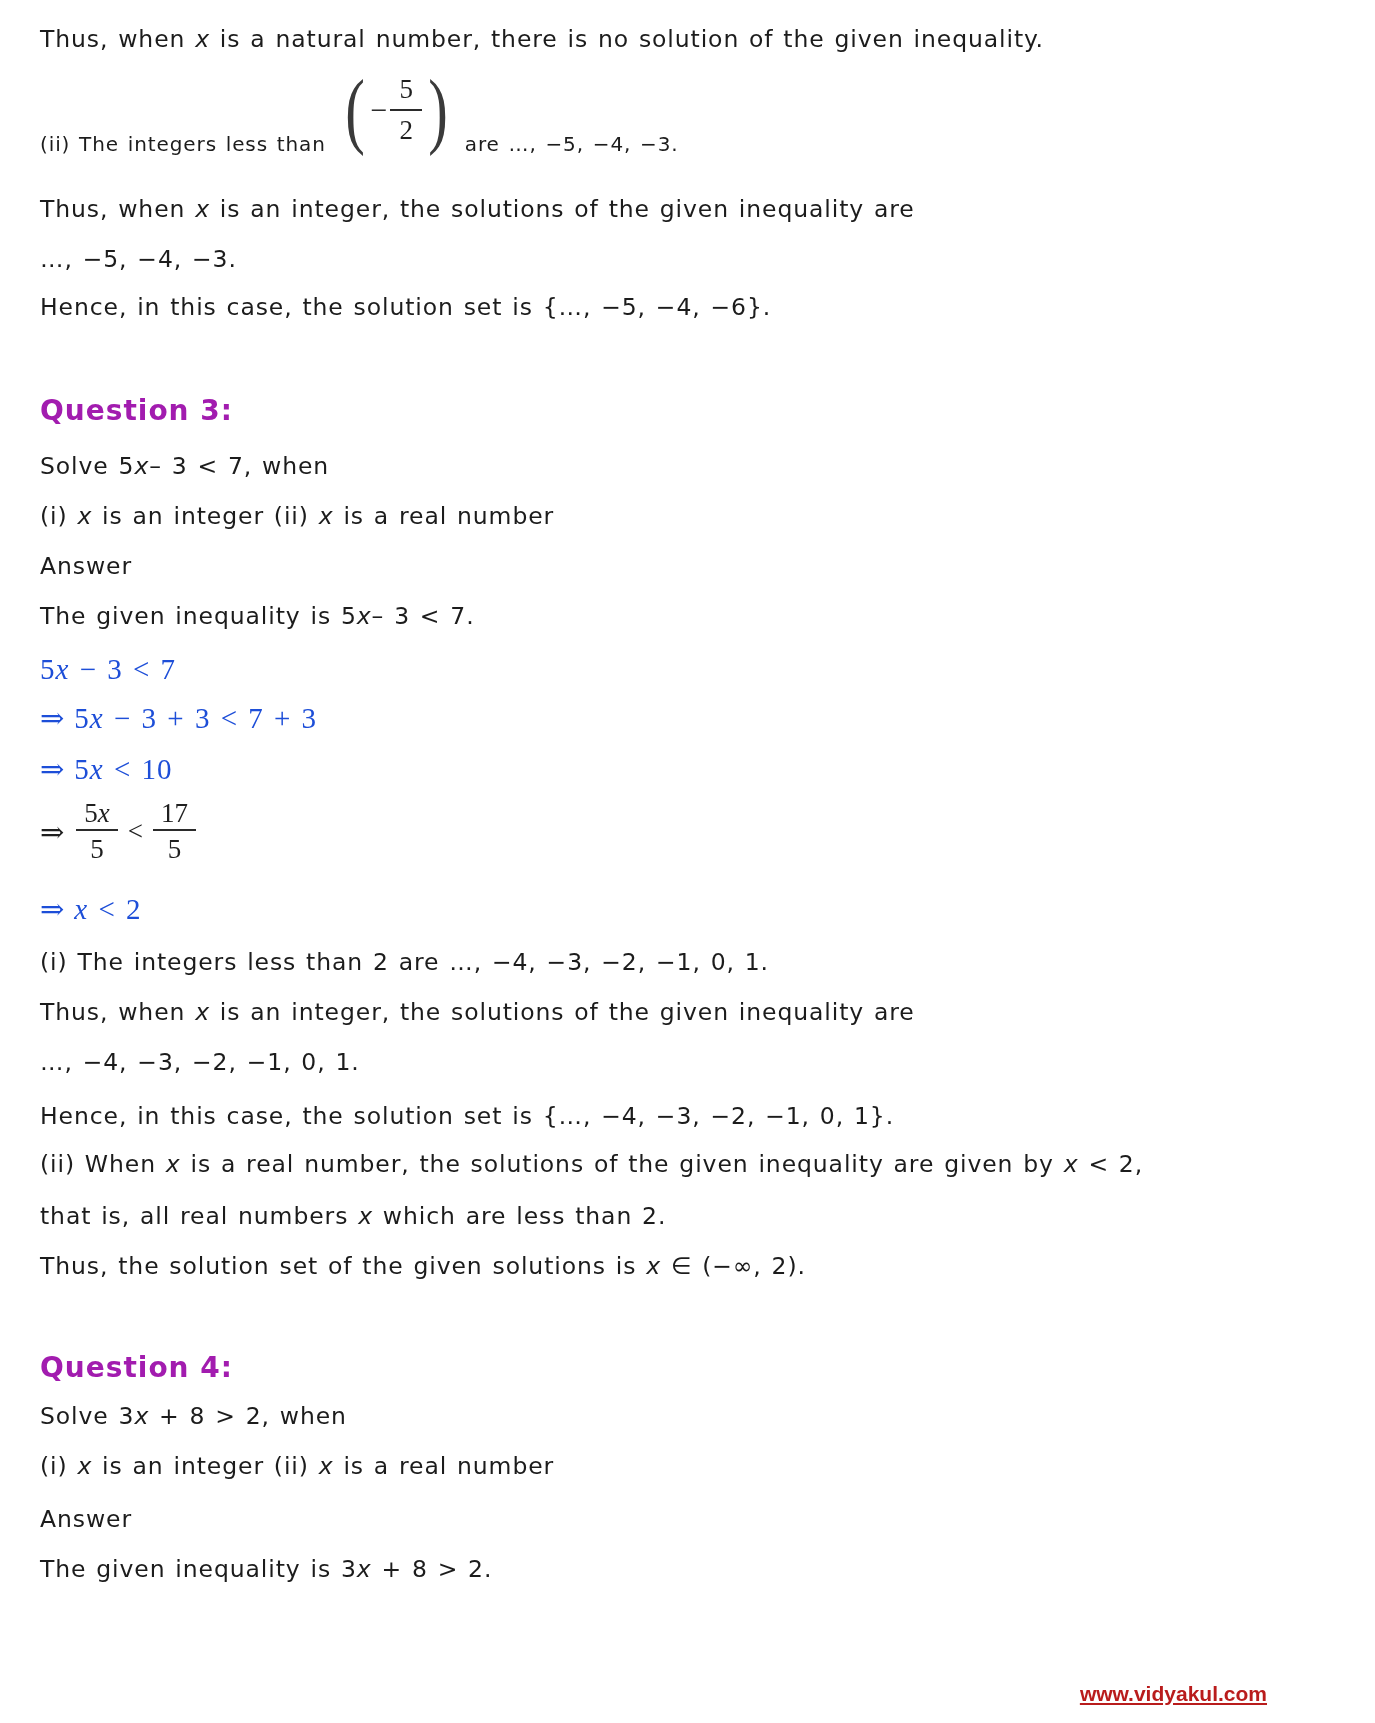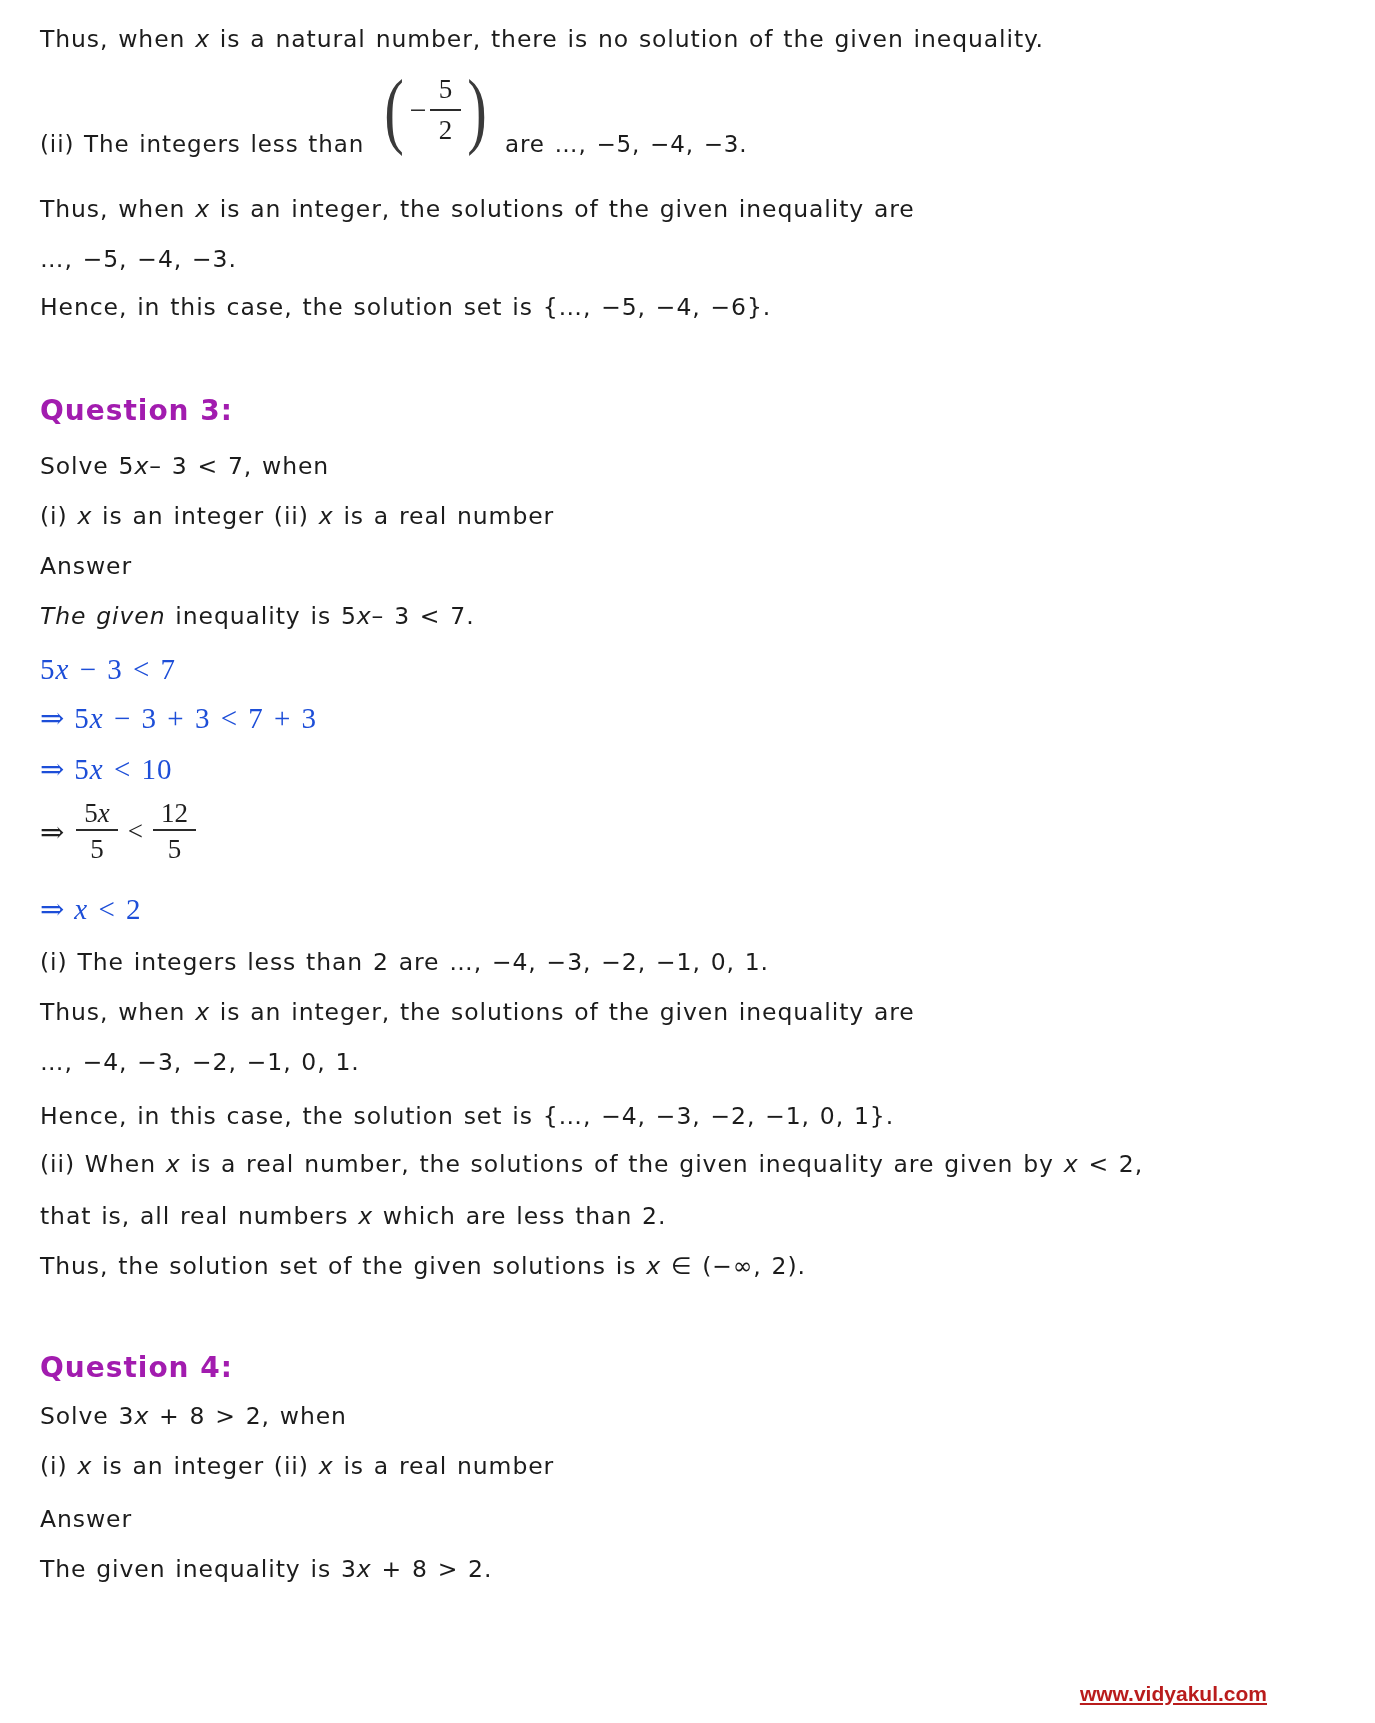--- a/index.html
+++ b/index.html
@@ -17,21 +17,21 @@
     position:absolute;
     left:40px;
     font-size:23.5px;
     line-height:28px;
     letter-spacing:0.9px;
     word-spacing:1.5px;
     white-space:pre;
     color:#1c1c1c;
   }
   .ix { font-style:italic; }
-  .itseg { font-style:italic; }
+  .itseg { }
   .qhead {
     position:absolute;
     left:40px;
     font-size:28px;
     line-height:32px;
     font-weight:bold;
     letter-spacing:1px;
     color:#a21caf;
     white-space:pre;
   }
@@ -64,21 +64,21 @@
   .mden { display:block; padding:3px 8px 0; }
   .mrel { margin:0 10px; }
   
   .fracline {
     position:absolute;
     left:40px;
     display:flex;
     align-items:flex-end;
   }
   .fracline .t {
-    font-size:23px;
+    font-size:20px;
     line-height:28px;
     letter-spacing:0.9px;
     word-spacing:1.5px;
     white-space:pre;
   }
   .bigfrac {
     display:flex;
     align-items:center;
     font-family:"Liberation Serif","DejaVu Serif",serif;
     color:#1f1f1f;
@@ -155,21 +155,21 @@
   <p class="math" style="top:752px"><span class="arrow">⇒</span><span>5</span><span class="mx">x</span><span> &lt; 10</span></p>
 
   <div class="math-frac" style="top:798px">
     <span class="arrow">⇒</span>
     <span class="mfrac">
       <span class="mnum"><span>5</span><span class="mx">x</span></span>
       <span class="mden">5</span>
     </span>
     <span class="mrel">&lt;</span>
     <span class="mfrac">
-      <span class="mnum">12</span>
+      <span class="mnum">17</span>
       <span class="mden">5</span>
     </span>
   </div>
 
   <p class="math" style="top:892px"><span class="arrow">⇒</span><span class="mx">x</span><span> &lt; 2</span></p>
 
   <p class="line" style="top:948px">(i) The integers less than 2 are …, −4, −3, −2, −1, 0, 1.</p>
 
   <p class="line" style="top:998px"><span>Thus, when </span><span class="ix">x</span><span> is an integer, the solutions of the given inequality are</span></p>
 

